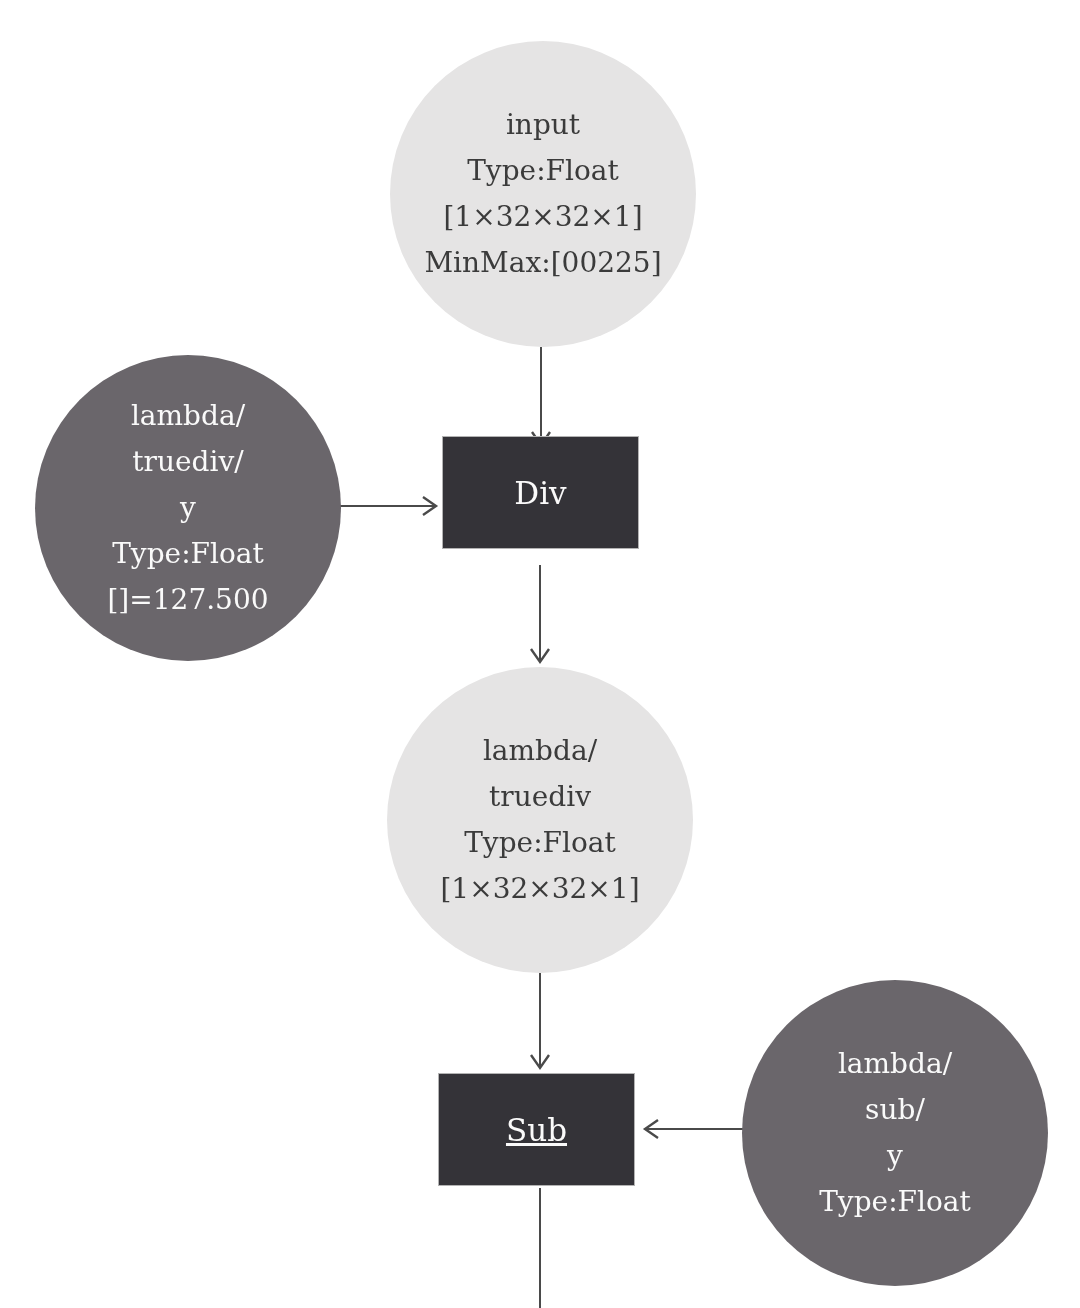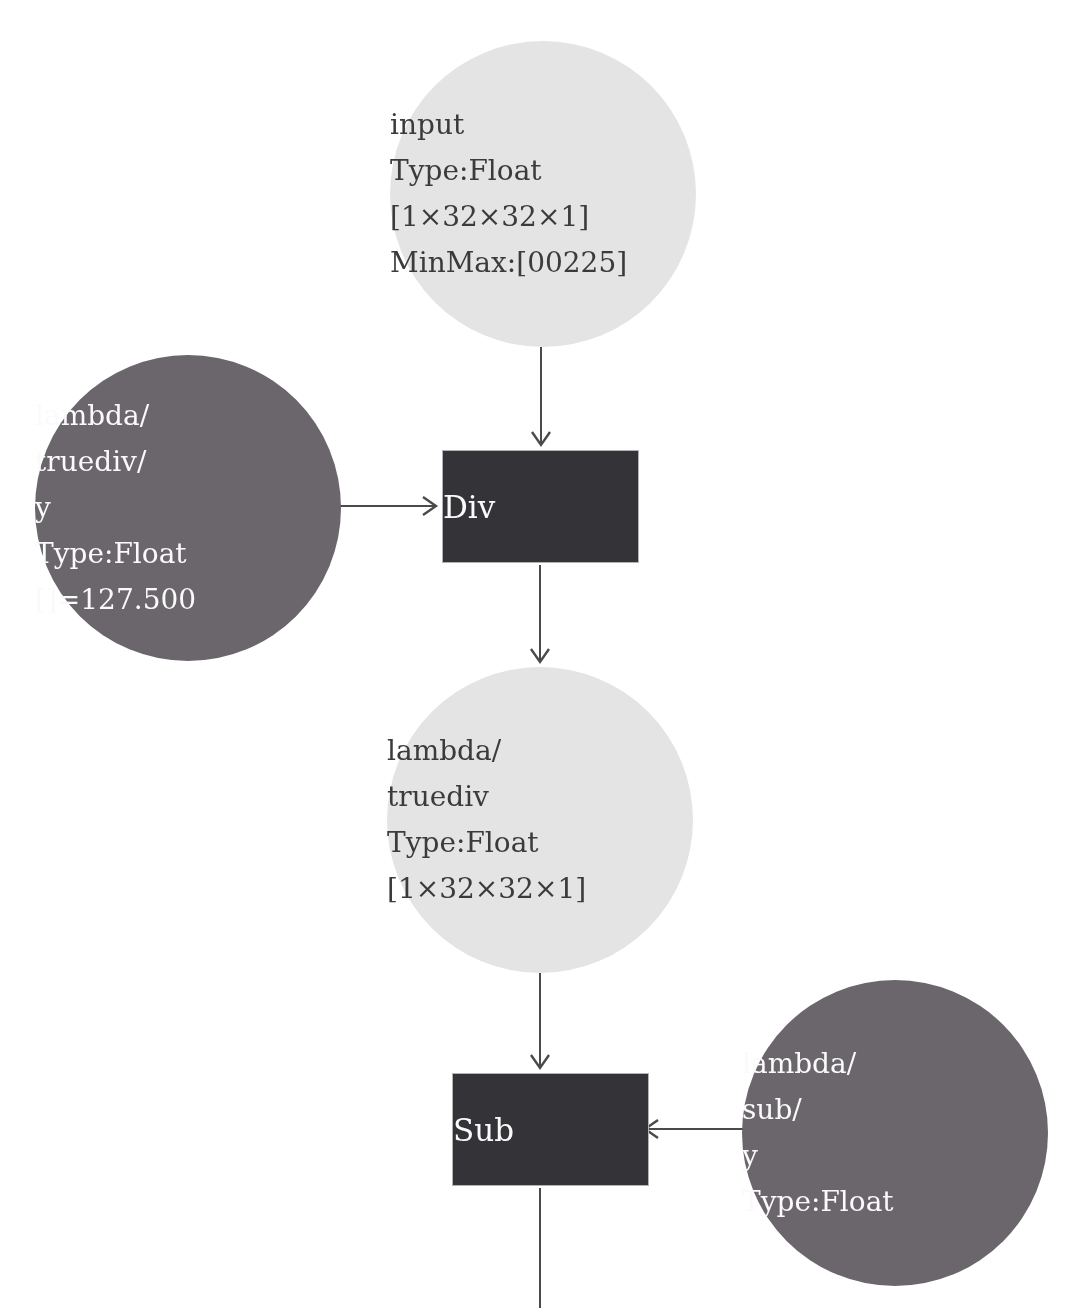--- a/index.html
+++ b/index.html
@@ -28,21 +28,21 @@
     position:absolute;
     left:0;top:0;
     width:1080px;height:1308px;
     pointer-events:none;
   }
   .node{
     position:absolute;
     display:flex;
     flex-direction:column;
     justify-content:center;
-    align-items:flex-start;
+    align-items:center;
     text-align:center;
     box-sizing:border-box;
   }
   .circle{
     border-radius:50%;
     width:306px;
     height:306px;
   }
   .circle.light{
     background:var(--light-node);
@@ -95,32 +95,32 @@
   </div>
 
   <div class="node circle dark" style="left:35px;top:355px;">
     <div class="line">lambda/</div>
     <div class="line">truediv/</div>
     <div class="line">y</div>
     <div class="line">Type:Float</div>
     <div class="line">[]=127.500</div>
   </div>
 
-  <div class="node op" style="left:442px;top:450px;">
+  <div class="node op" style="left:442px;top:436px;">
     <div>Div</div>
   </div>
 
   <div class="node circle light" style="left:387px;top:667px;">
     <div class="line">lambda/</div>
     <div class="line">truediv</div>
     <div class="line">Type:Float</div>
     <div class="line">[1×32×32×1]</div>
   </div>
 
-  <div class="node op" style="left:452px;top:1073px;">
+  <div class="node op" style="left:438px;top:1073px;text-decoration:underline;">
     <div>Sub</div>
   </div>
 
   <div class="node circle dark" style="left:742px;top:980px;">
     <div class="line">lambda/</div>
     <div class="line">sub/</div>
     <div class="line">y</div>
     <div class="line">Type:Float</div>
   </div>
 

